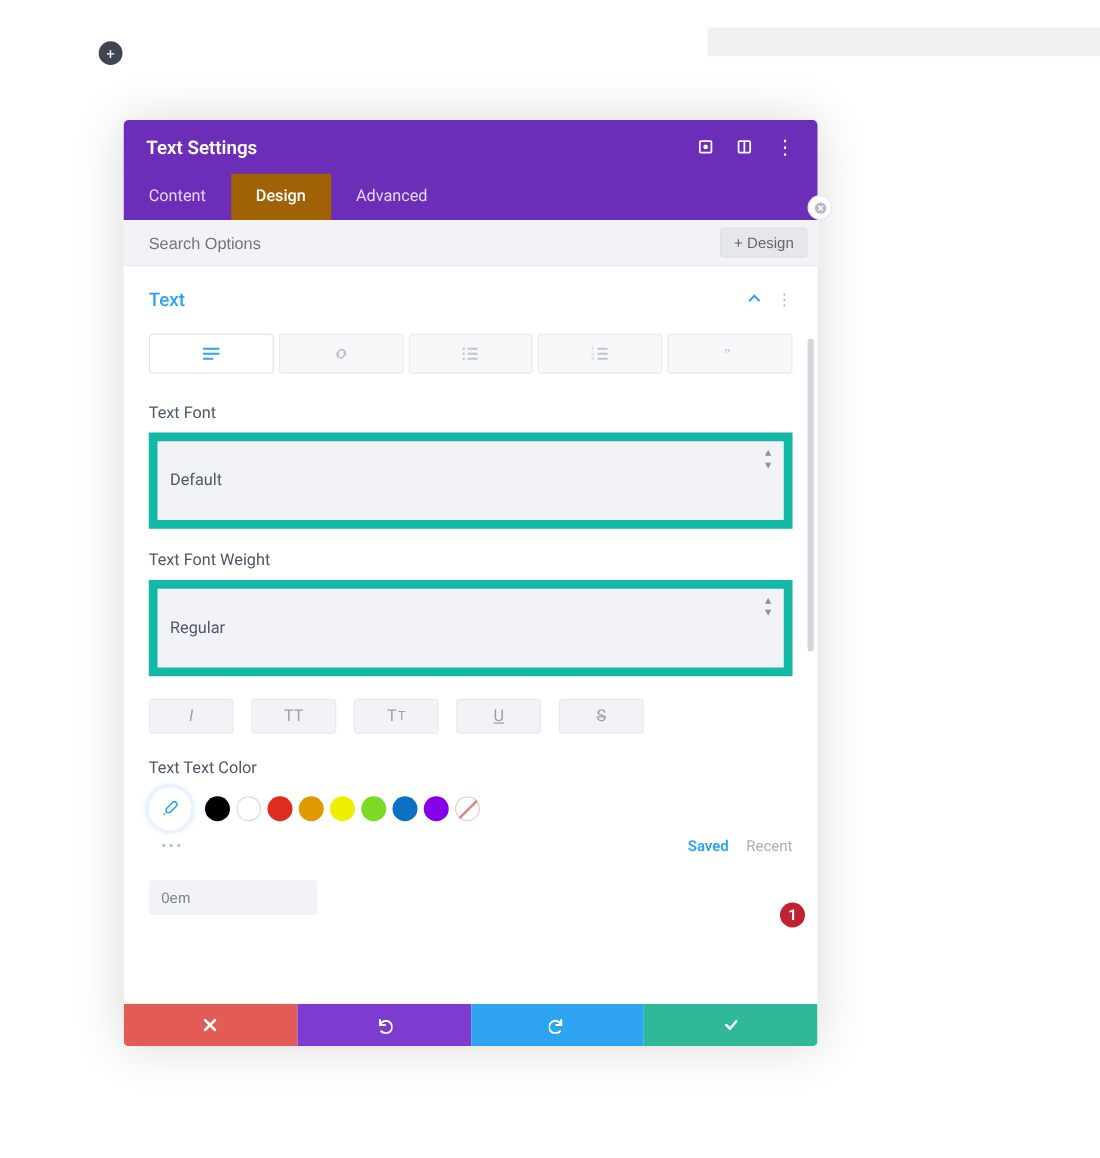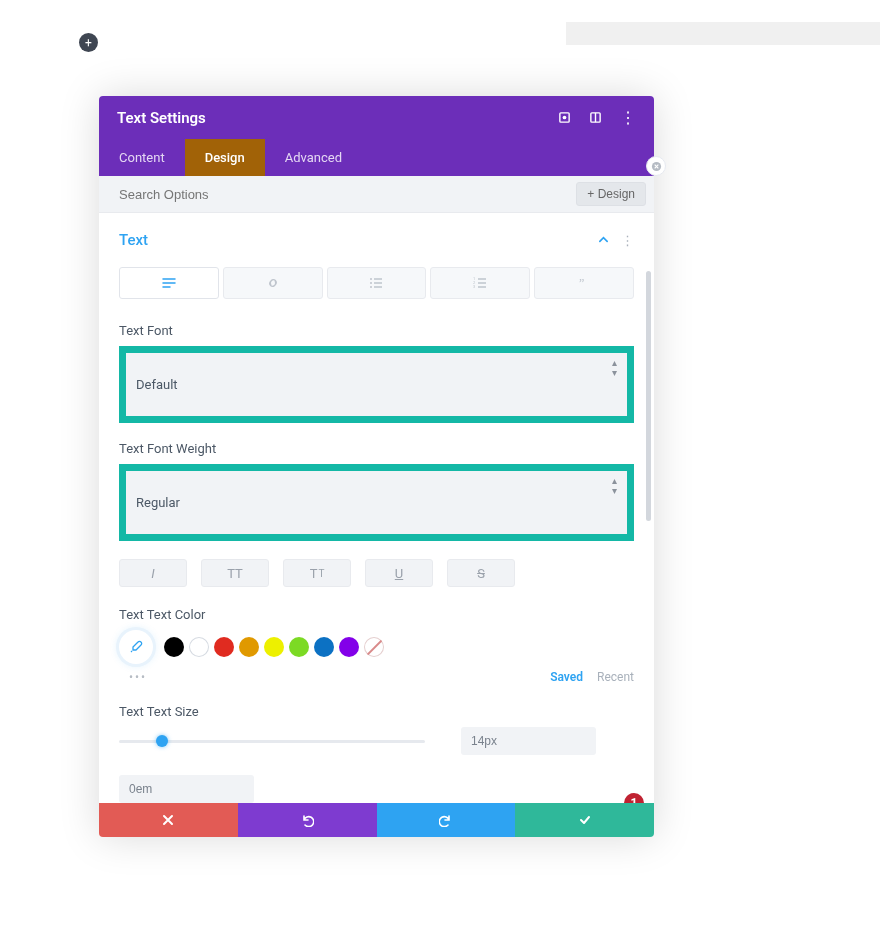--- a/index.html
+++ b/index.html
@@ -489,29 +489,20 @@
         <div class="sw" style="background:#0c71c3"></div>
         <div class="sw" style="background:#8300e9"></div>
         <div class="sw none"></div>
       </div>
       <div class="color-sub">
         <span class="more">•••</span>
         <span class="saved">Saved</span>
         <span class="recent">Recent</span>
       </div>
 
-      <div class="slider-group">
-        <div class="label">Text Text Size</div>
-        <div class="slider-row">
-          <div class="track">
-            <div class="thumb" style="left:14%"></div>
-          </div>
-          <input class="val-input" value="14px" style="">
-        </div>
-      </div>
 
 
       <div class="slider-group" style="position:relative">
         <div class="slider-row">
 
           <input class="val-input" value="0em" style="">
         </div>
         <div class="marker" style="right:-10px; top:18px;">1</div>
       </div>
 

